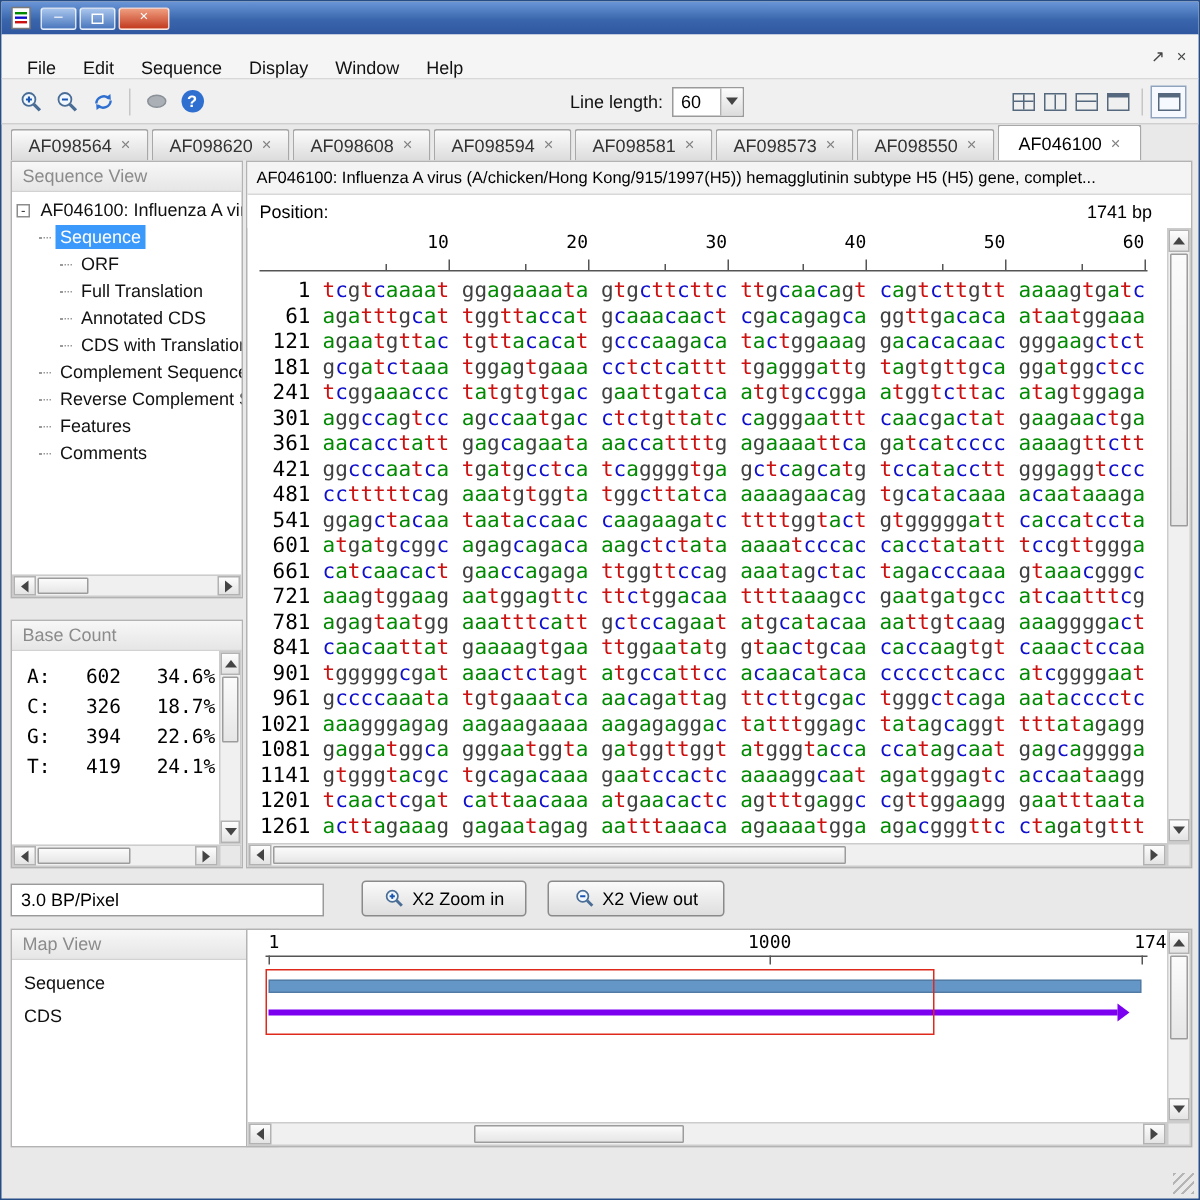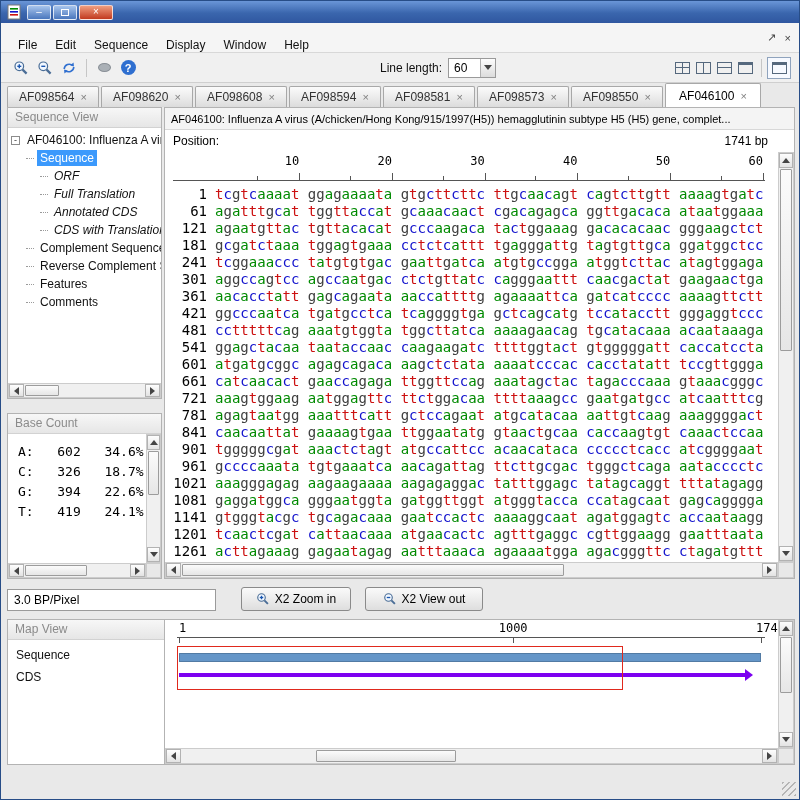--- a/index.html
+++ b/index.html
@@ -53,21 +53,21 @@
 #basecount-panel{left:6px;top:412px;width:155px;height:166px;}
 #mapview-panel{left:6px;top:618px;width:179px;height:146px;}
 #right-main{left:163px;top:106px;width:631px;height:472px;}
 #map-panel{left:163px;top:618px;width:631px;height:146px;}
 
 
 #tree{position:absolute;top:20px;left:0;right:0;bottom:15px;overflow:hidden;padding-top:3px;}
 .tree-row{height:18px;display:flex;align-items:center;font-size:12px;white-space:nowrap;}
 .tree-row.lvl0{padding-left:3px;}
 .tree-row.lvl1{padding-left:18px;}
-.tree-row.lvl2{padding-left:32px;font-style:italic;}
+.tree-row.lvl2{padding-left:32px;}
 .expander{width:9px;height:9px;border:1px solid #8c8c8c;background:#fff;font-size:9px;line-height:7px;text-align:center;margin-right:4px;color:#333;flex:0 0 9px;}
 .stub{width:8px;border-top:1px dotted #9a9a9a;margin-right:3px;flex:0 0 8px;}
 .tree-label{padding:1px 3px;color:#111;}
 .tree-label.sel{background:#3b99fc;color:#fff;}
 
 
 #bc-grid{position:absolute;top:20px;left:0;right:15px;bottom:15px;display:grid;grid-template-columns:24px 46px 56px;column-gap:4px;align-content:start;padding:8px 0 0 10px;font-family:"DejaVu Sans Mono",monospace;font-size:13px;line-height:20px;color:#000;}
 .bc-count,.bc-pct{text-align:center;}
 
 

